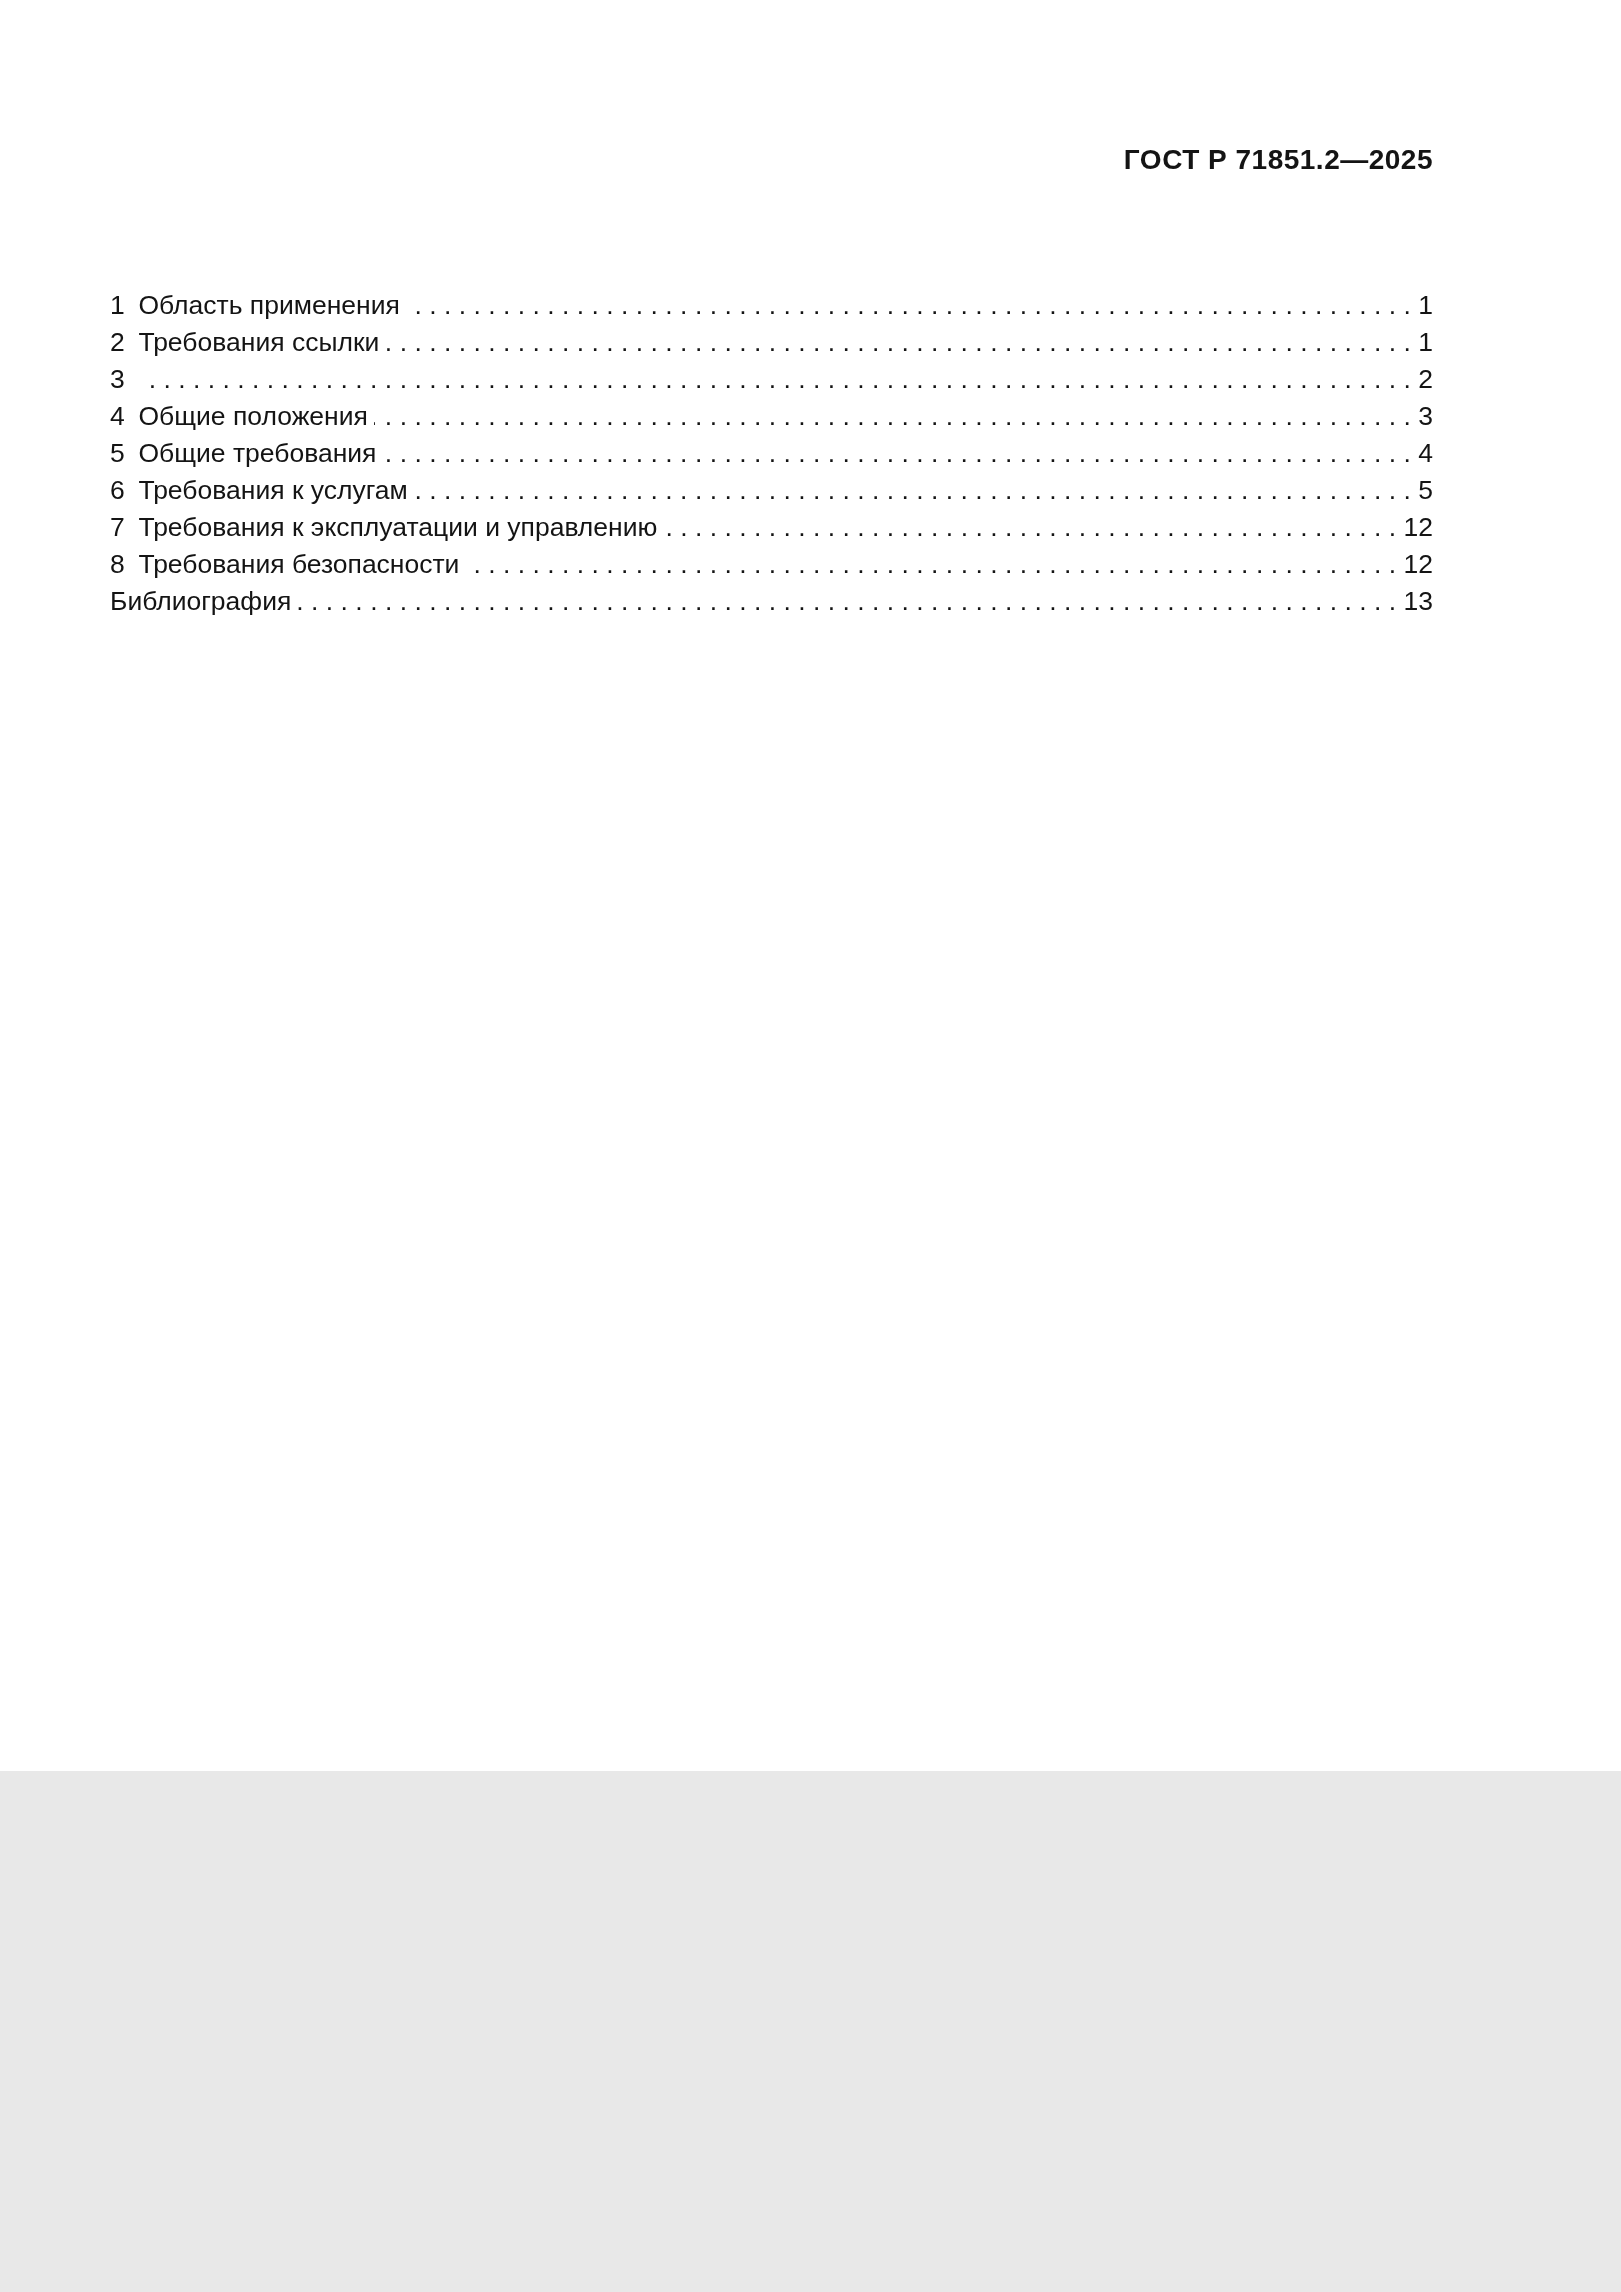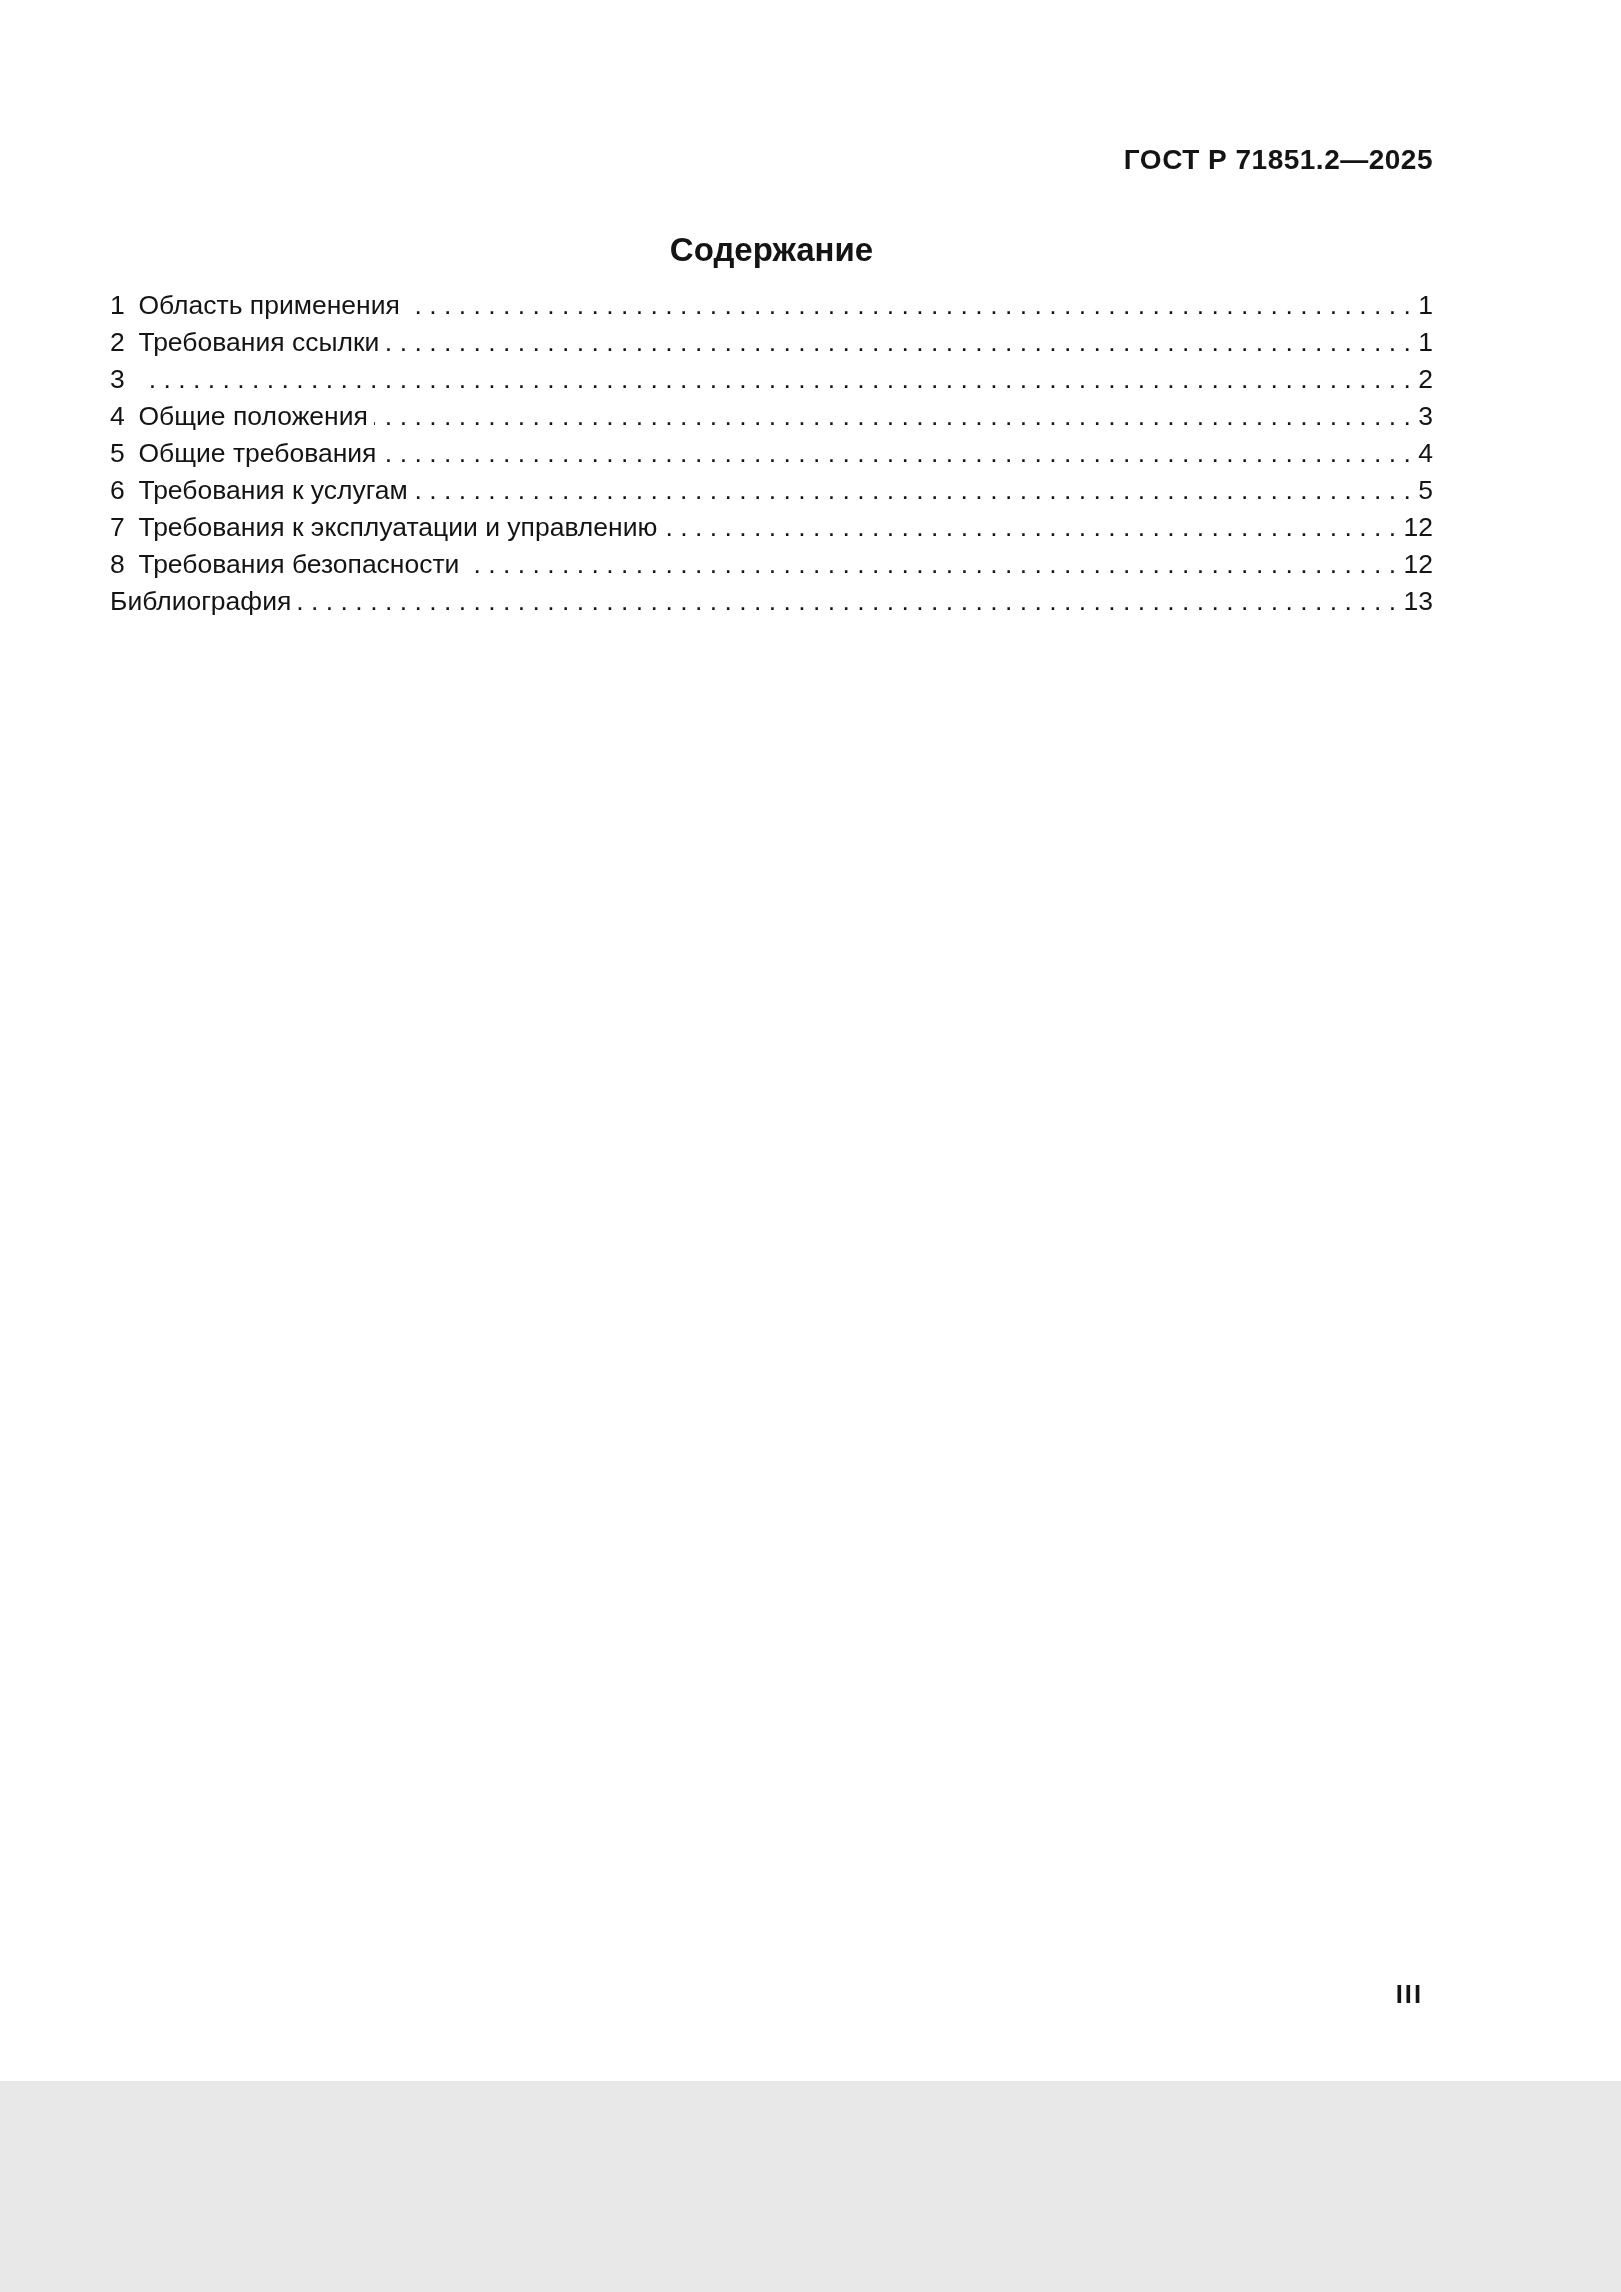--- a/index.html
+++ b/index.html
@@ -3,21 +3,21 @@
 <meta charset="utf-8">
 <style>
   html, body {
     margin: 0;
     padding: 0;
     background: #e8e8e8;
   }
   .page {
     position: relative;
     width: 1621px;
-    height: 2081px;
+    height: 1771px;
     background: #ffffff;
     font-family: "Liberation Sans", sans-serif;
     color: #141414;
     margin: 0 auto;
     overflow: hidden;
   }
   .doc-header {
     position: absolute;
     top: 144px;
     left: 110px;
@@ -86,21 +86,20 @@
     letter-spacing: 2px;
   }
 </style>
 </head>
 <body>
 
 <div class="page">
 
   <div class="doc-header">ГОСТ Р 71851.2—2025</div>
 
-  <div class="doc-title">Содержание</div>
 
   <div class="toc">
 
     <div class="toc-row">
       <span class="toc-num">1</span>
       <span class="toc-label">Область применения</span>
       <span class="toc-dots">
           <span class="dots-inner">..................................................................................................................</span>
         </span>
       <span class="toc-page">1</span>

